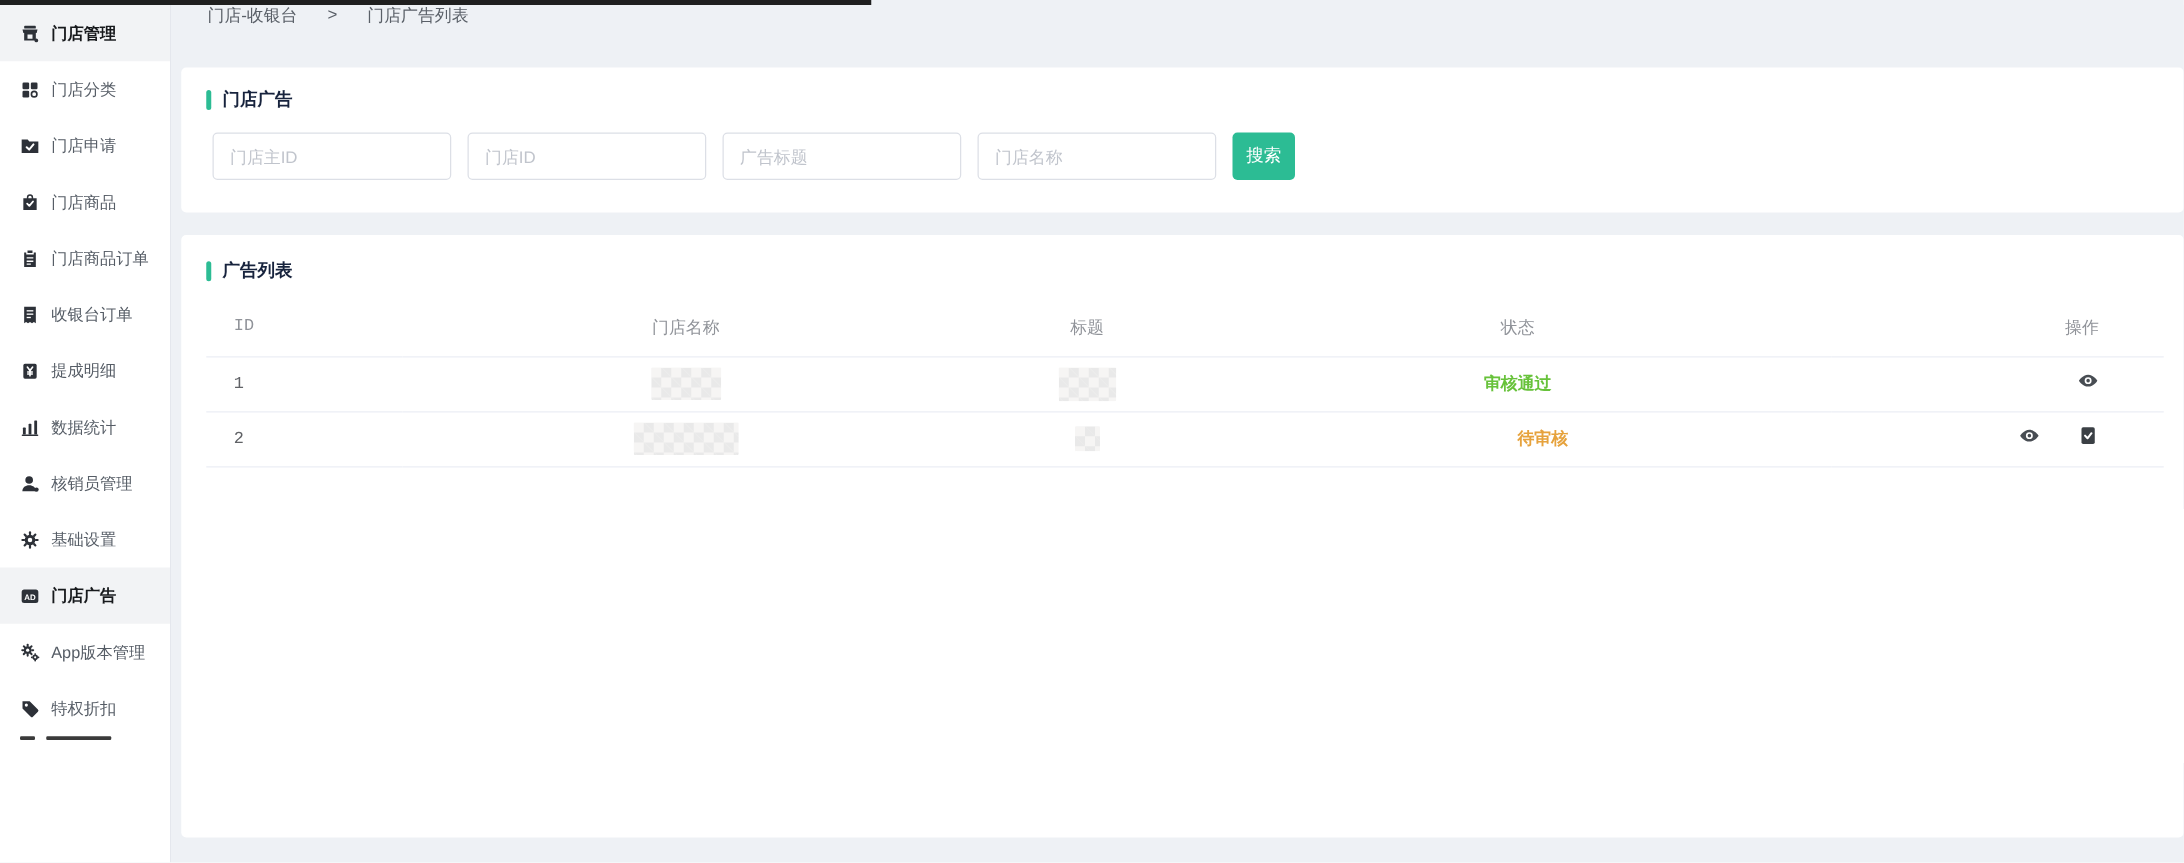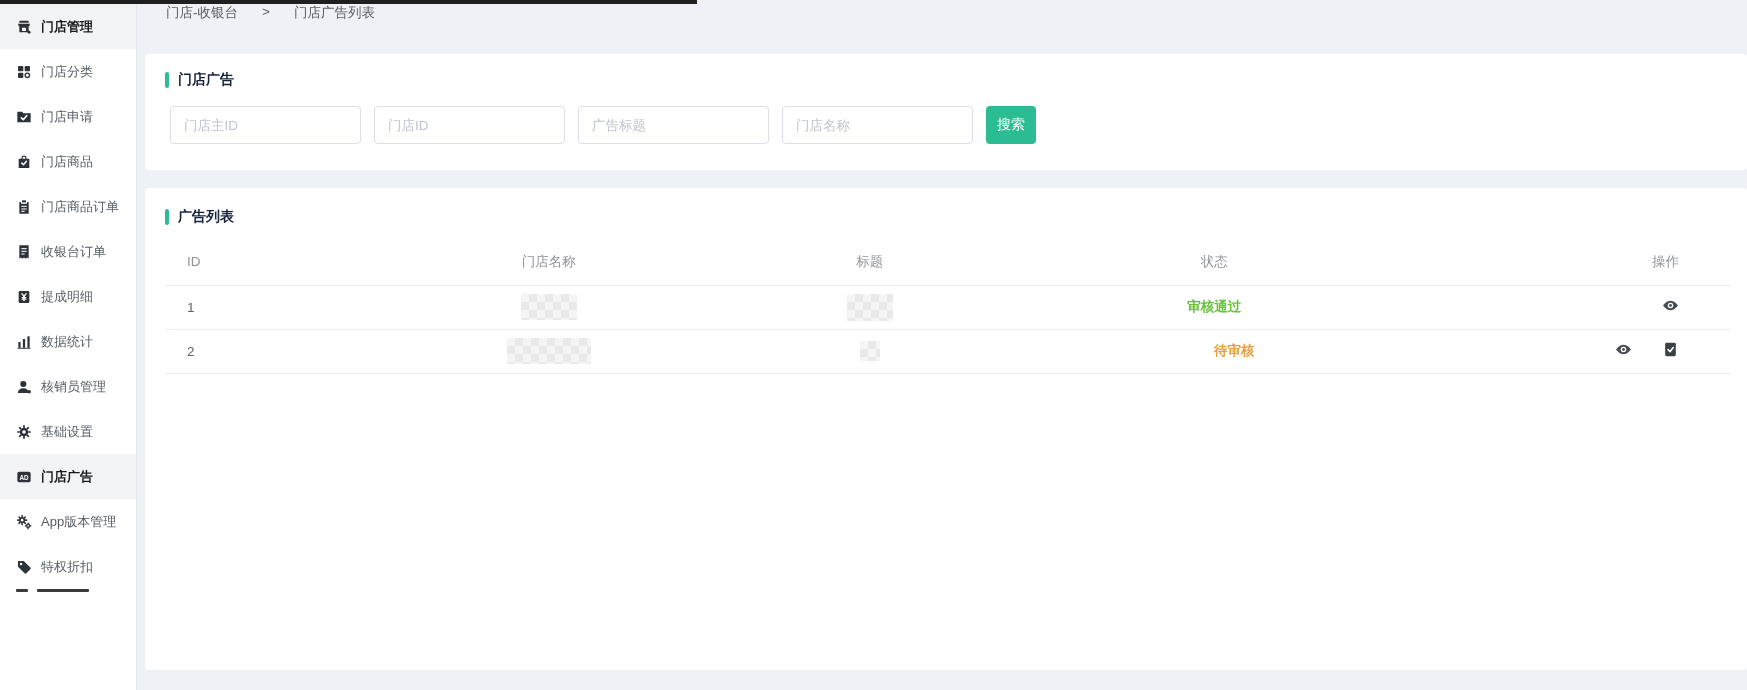--- a/index.html
+++ b/index.html
@@ -47,21 +47,21 @@
     font-family: inherit;
   }
   .search-row input::placeholder { color: #c0c4cc; }
   .search-btn {
     width: 50px; height: 38px; border: none; border-radius: 4px; background: #2cbc94;
     color: #fff; font-size: 14px; cursor: pointer; font-family: inherit;
   }
 
   .card.list { padding: 20px 0 0 0; min-height: 482px; }
   .card.list .panel-title { padding-left: 20px; }
-  table.ad-table { border-collapse: collapse; margin: 13px 16px 0 20px; width: calc(100% - 36px); font-size: 13.5px; table-layout: fixed; }
+  table.ad-table { border-collapse: collapse; margin: 13px 16px 0 20px; width: calc(100% - 36px); font-size: 13.5px; table-layout: fixed; font-family: Liberation Mono, monospace; }
   .ad-table th { color: #909399; font-weight: normal; height: 46px; }
   .ad-table td { height: 44px; color: #606266; }
   .ad-table th, .ad-table td { border-bottom: 1px solid #ebeef5; text-align: center; }
   .ad-table th.c-id, .ad-table td.c-id { text-align: left; padding-left: 22px; }
   .ad-table th.c-act, .ad-table td.c-act { text-align: right; padding-right: 52px; }
   .status { font-weight: bold; }
   .status.success { color: #67c23a; }
   .status.warning { color: #e6a23c; margin-left: 40px; }
 
   .blur {

